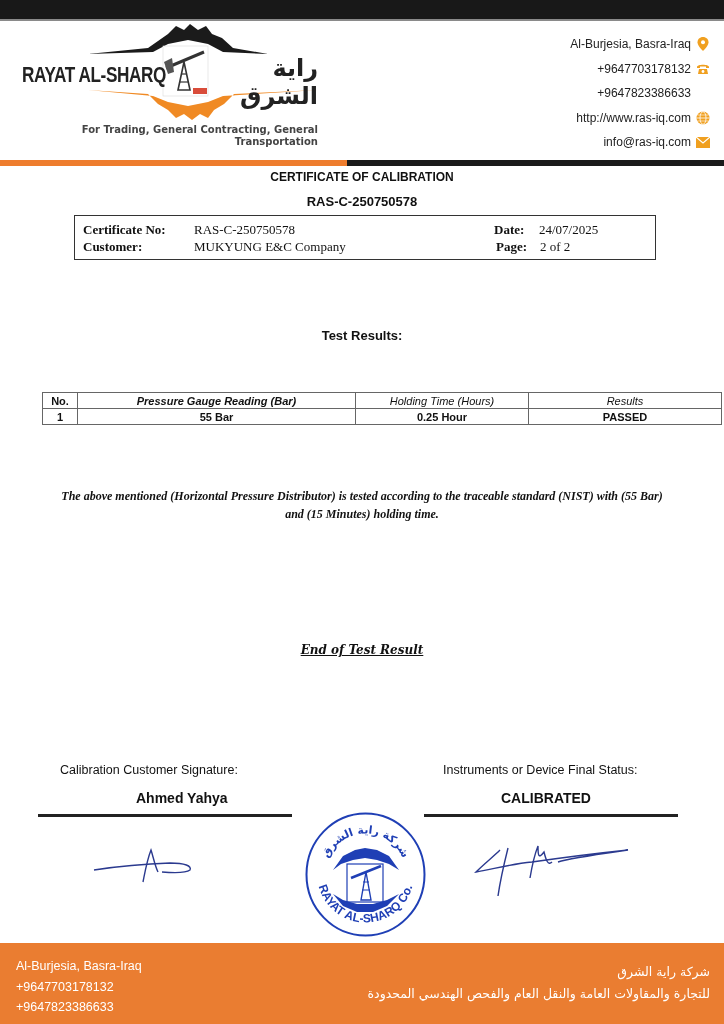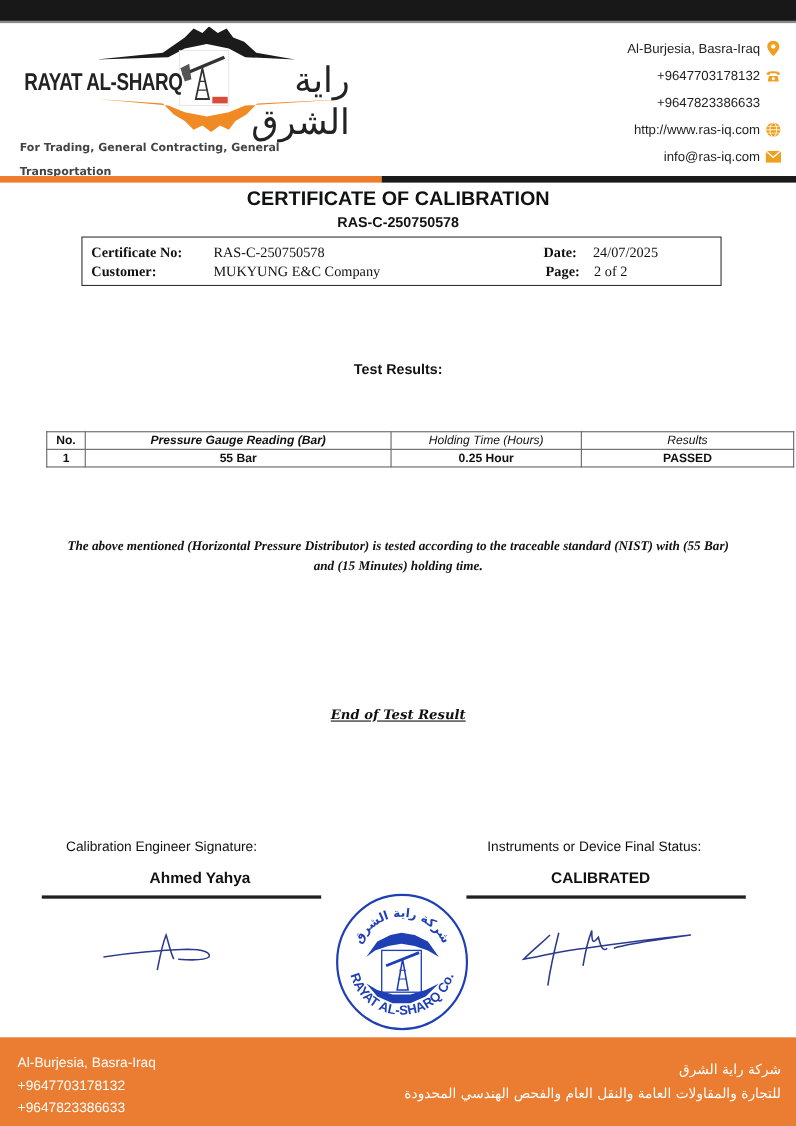--- a/index.html
+++ b/index.html
@@ -8,36 +8,36 @@
     background: #ffffff; font-family: "Liberation Sans", sans-serif; color: #111;
   }
   .topbar { position: absolute; left: 0; top: 0; width: 724px; height: 19px; background: #181818; }
   .topbar-line { position: absolute; left: 0; top: 19px; width: 724px; height: 2px; background: #8a8a8a; }
 
   
   .logo { position: absolute; left: 18px; top: 24px; width: 300px; height: 100px; }
   .logo svg { position: absolute; left: 0; top: 0; }
   .logo-latin { position: absolute; left: 4px; top: 38px; font-family: "Liberation Sans", sans-serif; font-weight: bold;
     font-size: 22px; letter-spacing: -0.5px; transform: scaleX(0.78); transform-origin: left; color: #222; }
-  .logo-arabic { position: absolute; left: 192px; top: 30px; font-family: "DejaVu Sans", sans-serif; font-weight: normal;
-    font-size: 32px; color: #222; }
-  .tagline { position: absolute; left: 18px; top: 124px; width: 300px; text-align: left; font-family: "DejaVu Sans", sans-serif;
-    font-size: 10px; line-height: 22px; color: #444; font-weight: bold; }
+  .logo-arabic { position: absolute; left: 192px; top: 30px; font-family: "DejaVu Sans", sans-serif; font-weight: bold;
+    font-size: 24px; color: #222; }
+  .tagline { position: absolute; left: 18px; top: 124px; width: 300px; text-align: right; font-family: "DejaVu Sans", sans-serif;
+    font-size: 10px; line-height: 12px; color: #444; font-weight: bold; }
 
   
   .contact { position: absolute; right: 14px; top: 32px; text-align: right; font-family: "Liberation Sans", sans-serif;
     font-size: 12px; color: #222; }
   .contact-row { height: 24.5px; display: flex; align-items: center; justify-content: flex-end; }
   .contact-row .ci { width: 14px; height: 14px; margin-left: 5px; display: inline-flex; align-items: center; justify-content: center; }
 
   .divider-orange { position: absolute; left: 0; top: 160px; width: 347px; height: 6px; background: #ee7d2e; }
   .divider-black { position: absolute; left: 347px; top: 160px; width: 377px; height: 6px; background: #1a1a1a; }
 
   .cert-title { position: absolute; left: 0; top: 170px; width: 724px; text-align: center; font-family: "Liberation Sans", sans-serif;
-    font-weight: bold; font-size: 18px; color: #111; }
+    font-weight: bold; font-size: 12px; color: #111; }
   .cert-sub { position: absolute; left: 0; top: 194px; width: 724px; text-align: center; font-family: "Liberation Sans", sans-serif;
     font-weight: bold; font-size: 13px; color: #111; }
 
   .info-box { position: absolute; left: 74px; top: 215px; width: 582px; height: 45px; border: 1.5px solid #333; box-sizing: border-box;
     font-family: "Liberation Serif", serif; font-size: 13px; }
   .info-box .lbl { position: absolute; font-weight: bold; }
   .info-box .val { position: absolute; }
 
   .test-results-title { position: absolute; left: 0; top: 328px; width: 724px; text-align: center; font-weight: bold; font-size: 13px; }
 
@@ -179,21 +179,21 @@
   </tbody>
 </table>
 
 <div class="statement">
   <div>The above mentioned (Horizontal Pressure Distributor) is tested according to the traceable standard (NIST) with (55 Bar)</div>
   <div>and (15 Minutes) holding time.</div>
 </div>
 
 <div class="end-result">End of Test Result</div>
 
-<div class="sig-label" style="left:60px;">Calibration Engineer Signature:</div>
+<div class="sig-label" style="left:60px;">Calibration Customer Signature:</div>
 <div class="sig-value" style="left:108px;margin-left:28px;">Ahmed Yahya</div>
 <div class="sig-line" style="left:38px; width:254px;"></div>
 
 <div class="sig-label" style="left:443px;">Instruments or Device Final Status:</div>
 <div class="sig-value" style="left:501px;">CALIBRATED</div>
 <div class="sig-line" style="left:424px; width:254px;"></div>
 
 <svg class="signature" style="left:90px; top:842px;" width="130" height="45" viewBox="0 0 130 45">
   <path d="M4 28 C30 24 50 22 80 21 C95 21 102 24 100 28 C96 31 84 31 72 30" fill="none" stroke="#2b3a8f" stroke-width="1.4"></path>
   <path d="M53 40 C55 30 57 18 61 8 C63 14 65 24 68 30" fill="none" stroke="#2b3a8f" stroke-width="1.4"></path>

